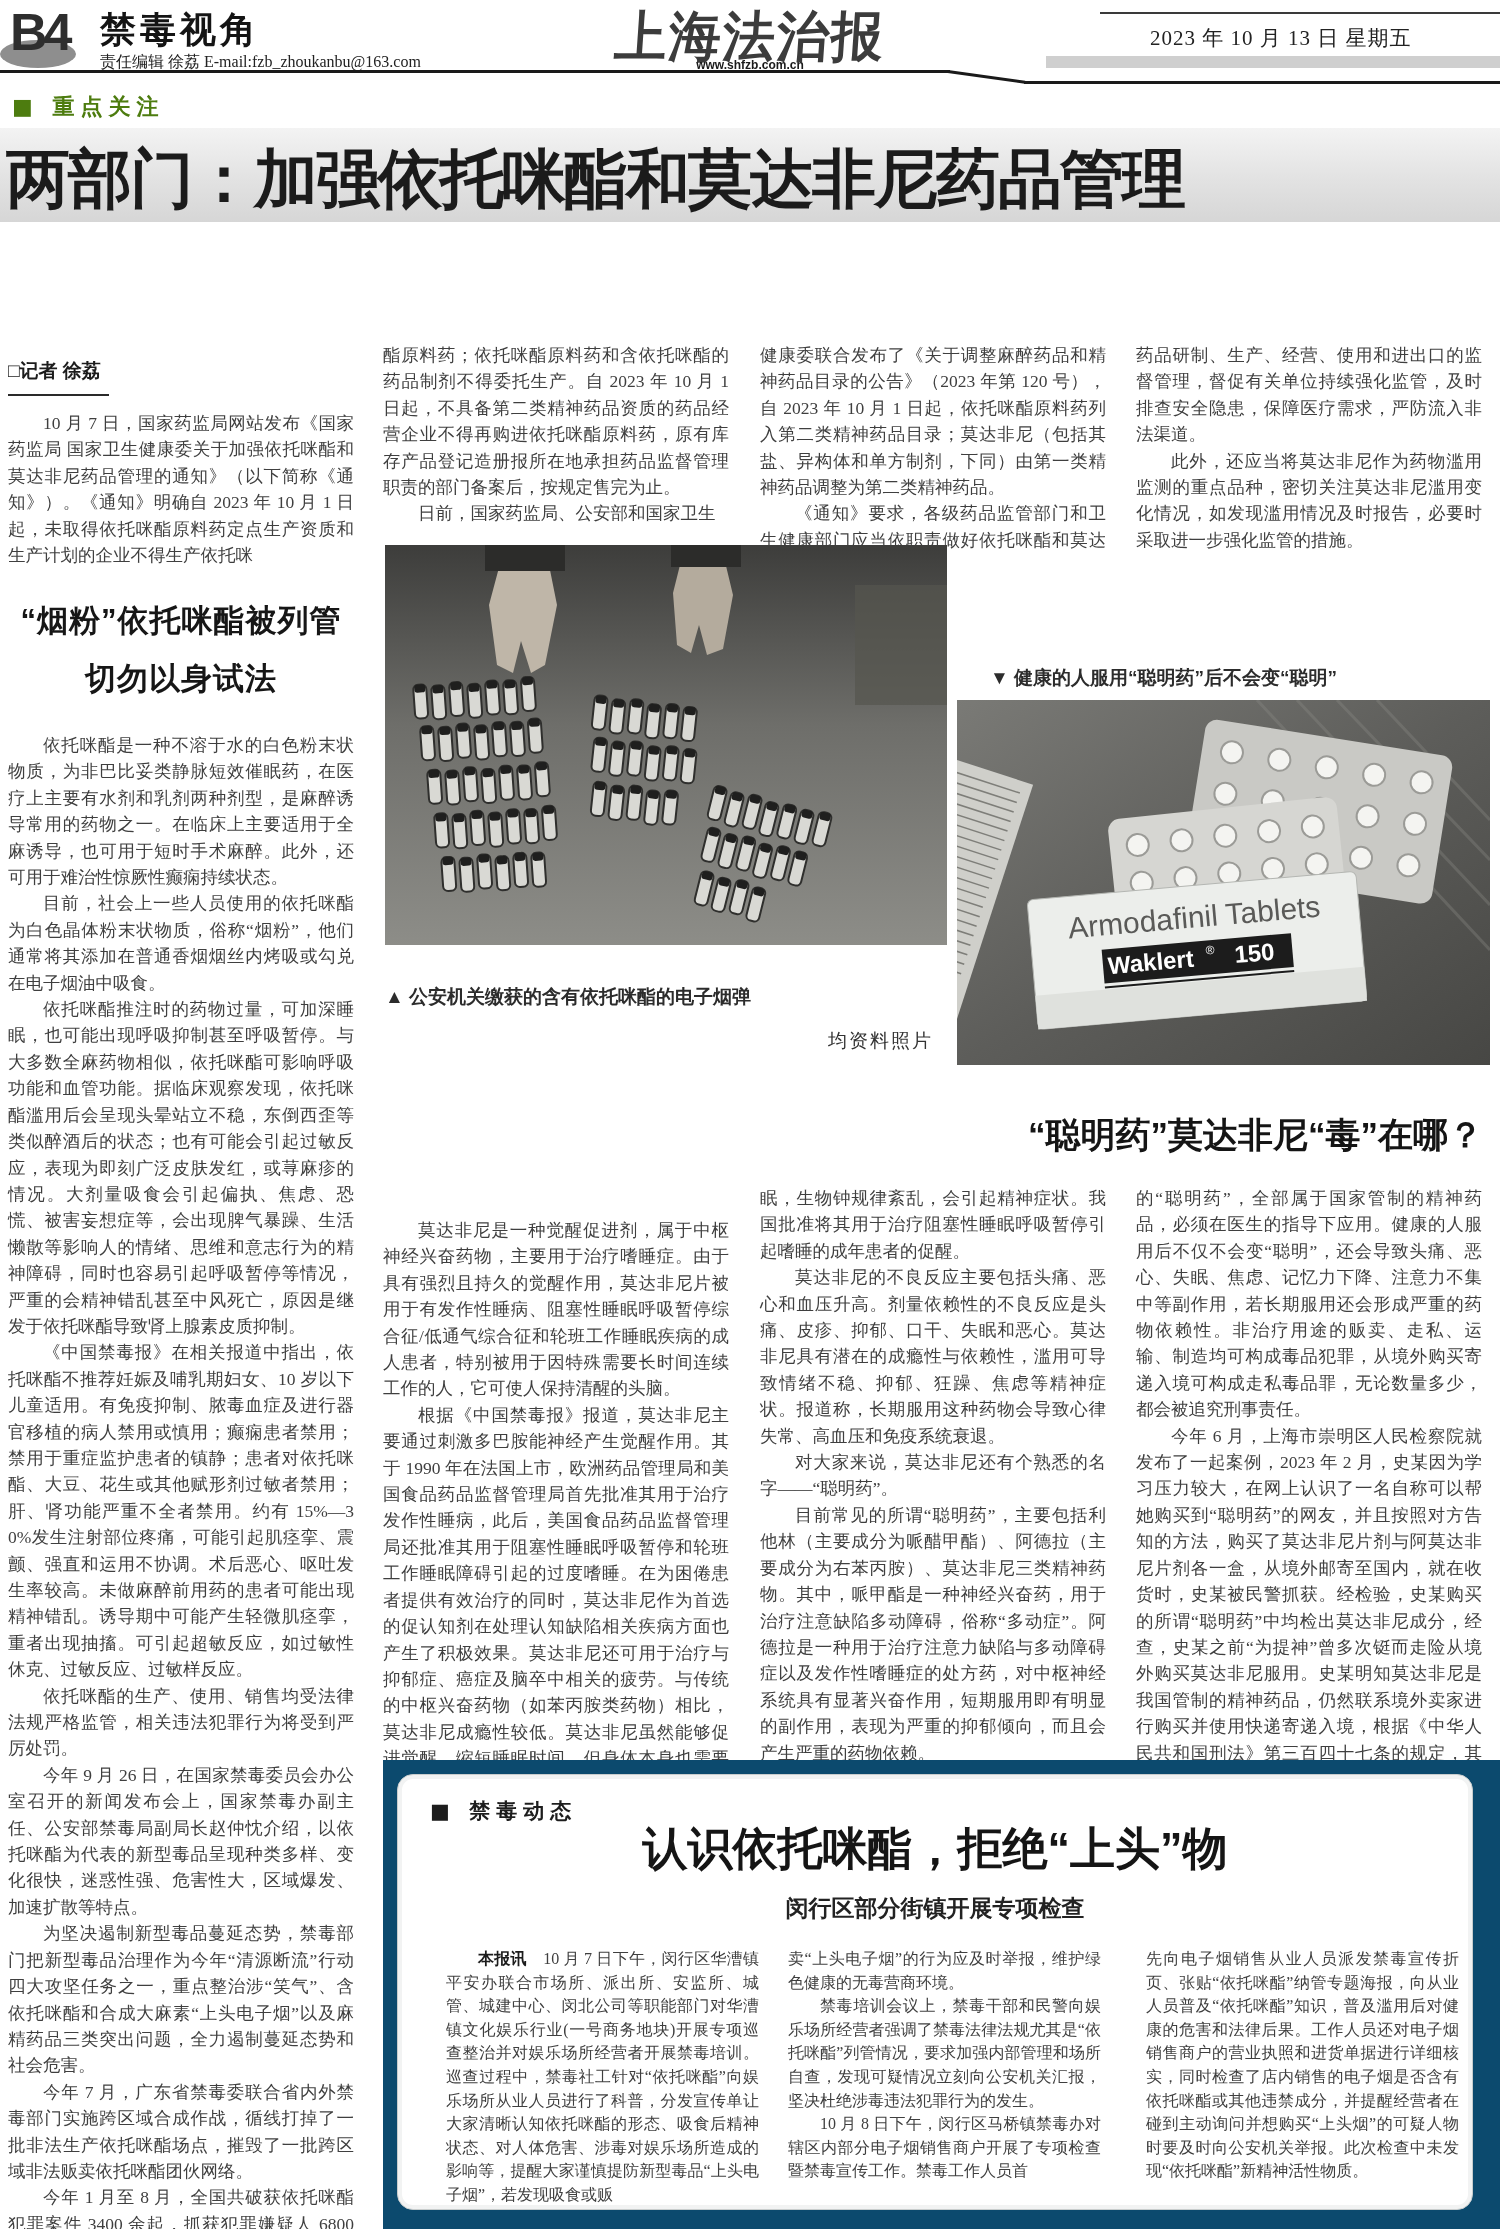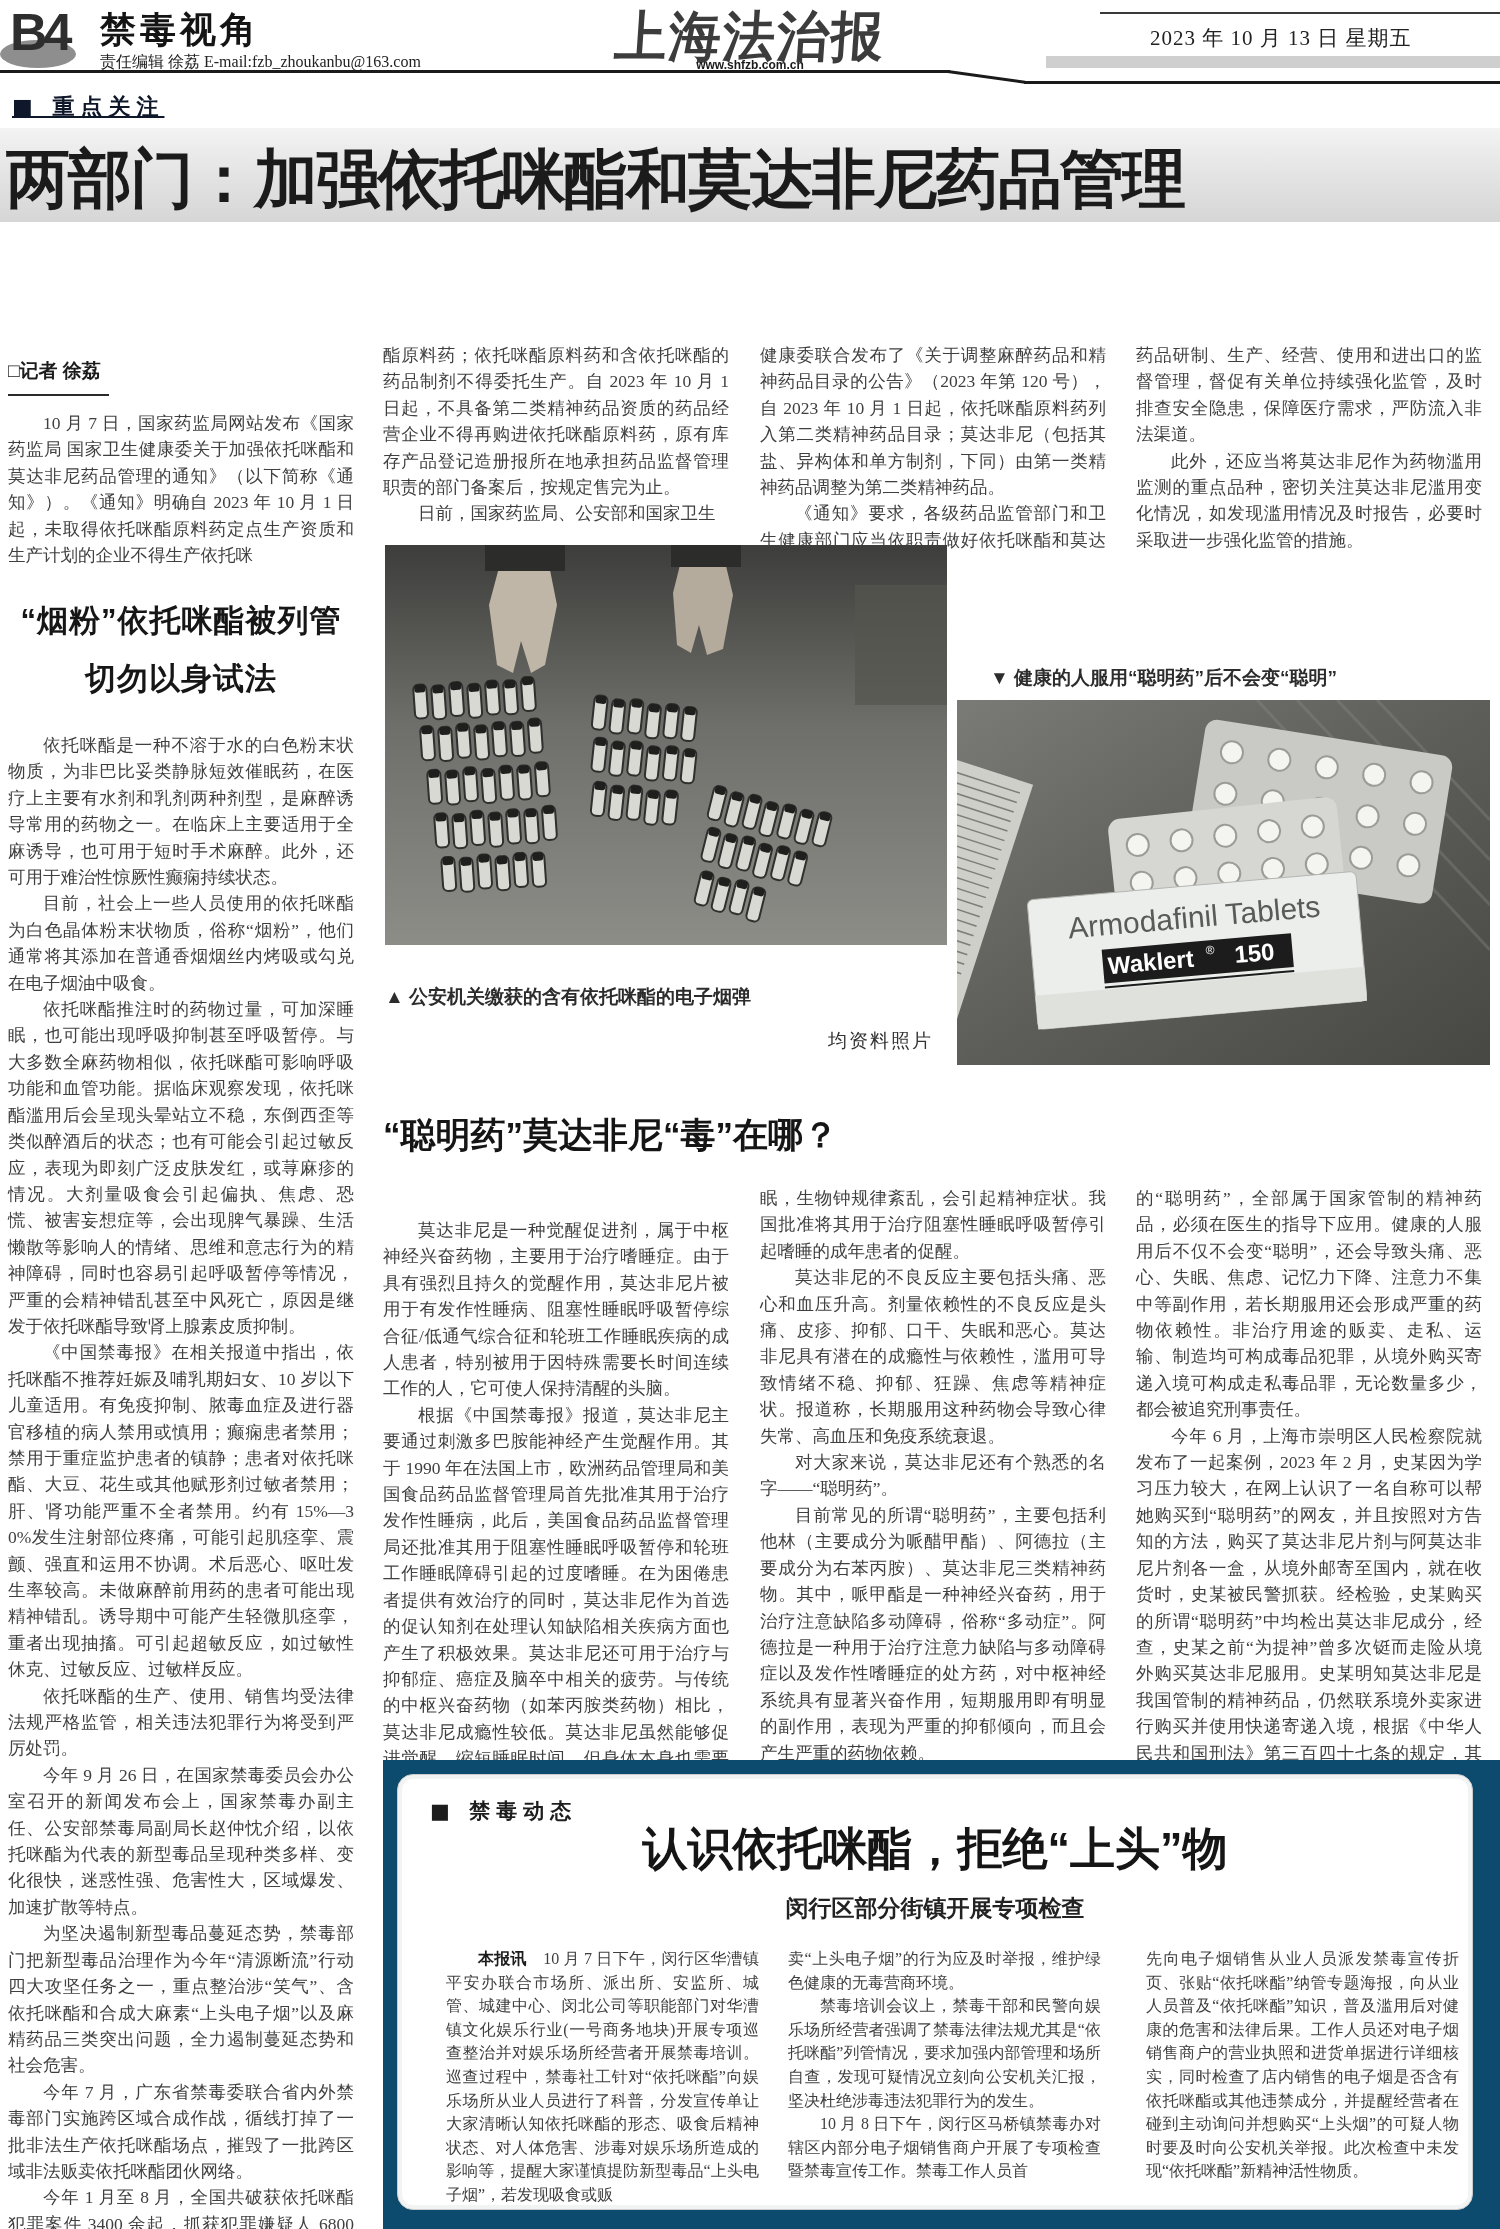--- a/index.html
+++ b/index.html
@@ -20,42 +20,42 @@
       font-family:"Liberation Sans",sans-serif;font-weight:bold;font-size:12px;color:#1a1a1a;}
   .pdate{position:absolute;left:1150px;top:24px;font-size:21px;color:#222;letter-spacing:1px;}
   .rule-l{position:absolute;left:0;top:70px;width:950px;height:3px;background:#1a1a1a;}
   .rule-diag{position:absolute;left:948px;top:70px;width:78px;height:3px;background:#1a1a1a;
       transform:rotate(8deg);transform-origin:left top;}
   .rule-r{position:absolute;left:1024px;top:81px;width:476px;height:3px;background:#1a1a1a;}
   .rule-top-r{position:absolute;left:1100px;top:12px;width:400px;height:2px;background:#3a3a3a;}
   .graybar{position:absolute;left:1046px;top:56px;width:454px;height:12px;background:#cfcfcf;}
   
   .focus{position:absolute;left:12px;top:92px;font-family:"DejaVu Serif",serif;font-weight:bold;
-      font-size:22px;color:#0f172a;letter-spacing:6px;text-decoration:underline;}
+      font-size:22px;color:#4d7c0f;letter-spacing:6px;}
   .hband{position:absolute;left:0;top:128px;width:1500px;height:94px;
       background:linear-gradient(180deg,#f3f3f3 0%,#e2e2e2 55%,#d6d6d6 100%);}
   .headline{position:absolute;left:6px;top:136px;width:1480px;font-family:"Liberation Sans",sans-serif;
       font-weight:bold;font-size:64px;color:#1b1b1b;letter-spacing:-2px;white-space:nowrap;}
   
   .col{position:absolute;width:346px;}
   .c1{left:8px;margin-top:16px;}  .c2{left:383px;} .c3{left:760px;} .c4{left:1136px;}
   .bt p{margin:0;font-size:17.5px;line-height:26.4px;text-align:justify;word-break:break-all;
         text-indent:2em;color:#3f3f3f;}
   .bt p.ni{text-indent:0;}
   .byline{font-family:"Liberation Sans",sans-serif;font-weight:bold;font-size:19px;color:#1c1c1c;
         display:inline-block;padding:0 8px 10px 0;border-bottom:2px solid #2a2a2a;margin-bottom:14px;}
   
   .latitle{position:absolute;left:8px;width:346px;text-align:center;font-family:"Liberation Sans",sans-serif;
         font-weight:bold;font-size:31px;color:#161616;letter-spacing:1px;}
   
   .ph{position:absolute;overflow:hidden;background:#555;}
   .cap{position:absolute;font-family:Liberation Sans, sans-serif;font-weight:bold;font-size:19px;color:#2c2c2c;}
   .credit{position:absolute;font-size:19px;color:#333;letter-spacing:2px;}
   
-  .sdtitle{position:absolute;left:383px;top:1112px;width:1100px;text-align:left;
+  .sdtitle{position:absolute;left:383px;top:1112px;width:1100px;text-align:right;
         font-family:"Liberation Sans",sans-serif;font-weight:bold;font-size:35px;color:#151515;}
   
   .boxwrap{position:absolute;left:383px;top:1760px;width:1117px;height:469px;background:#0c4a6e;}
   .newsbox{position:absolute;left:14px;top:14px;width:1074px;height:434px;background:#ffffff;
         border:1px solid #c9cdcd;border-radius:16px;box-shadow:0 0 0 4px #f2f3f3 inset;}
   .nblabel{position:absolute;left:32px;top:22px;font-family:"DejaVu Serif",serif;font-weight:bold;
         font-size:21px;color:#1d1d1d;letter-spacing:6px;}
   .nbtitle{position:absolute;left:0;top:44px;width:1074px;text-align:center;
         font-family:"Liberation Sans",sans-serif;font-weight:bold;font-size:45px;color:#151515;}
   .nbsub{position:absolute;left:0;top:118px;width:1074px;text-align:center;

